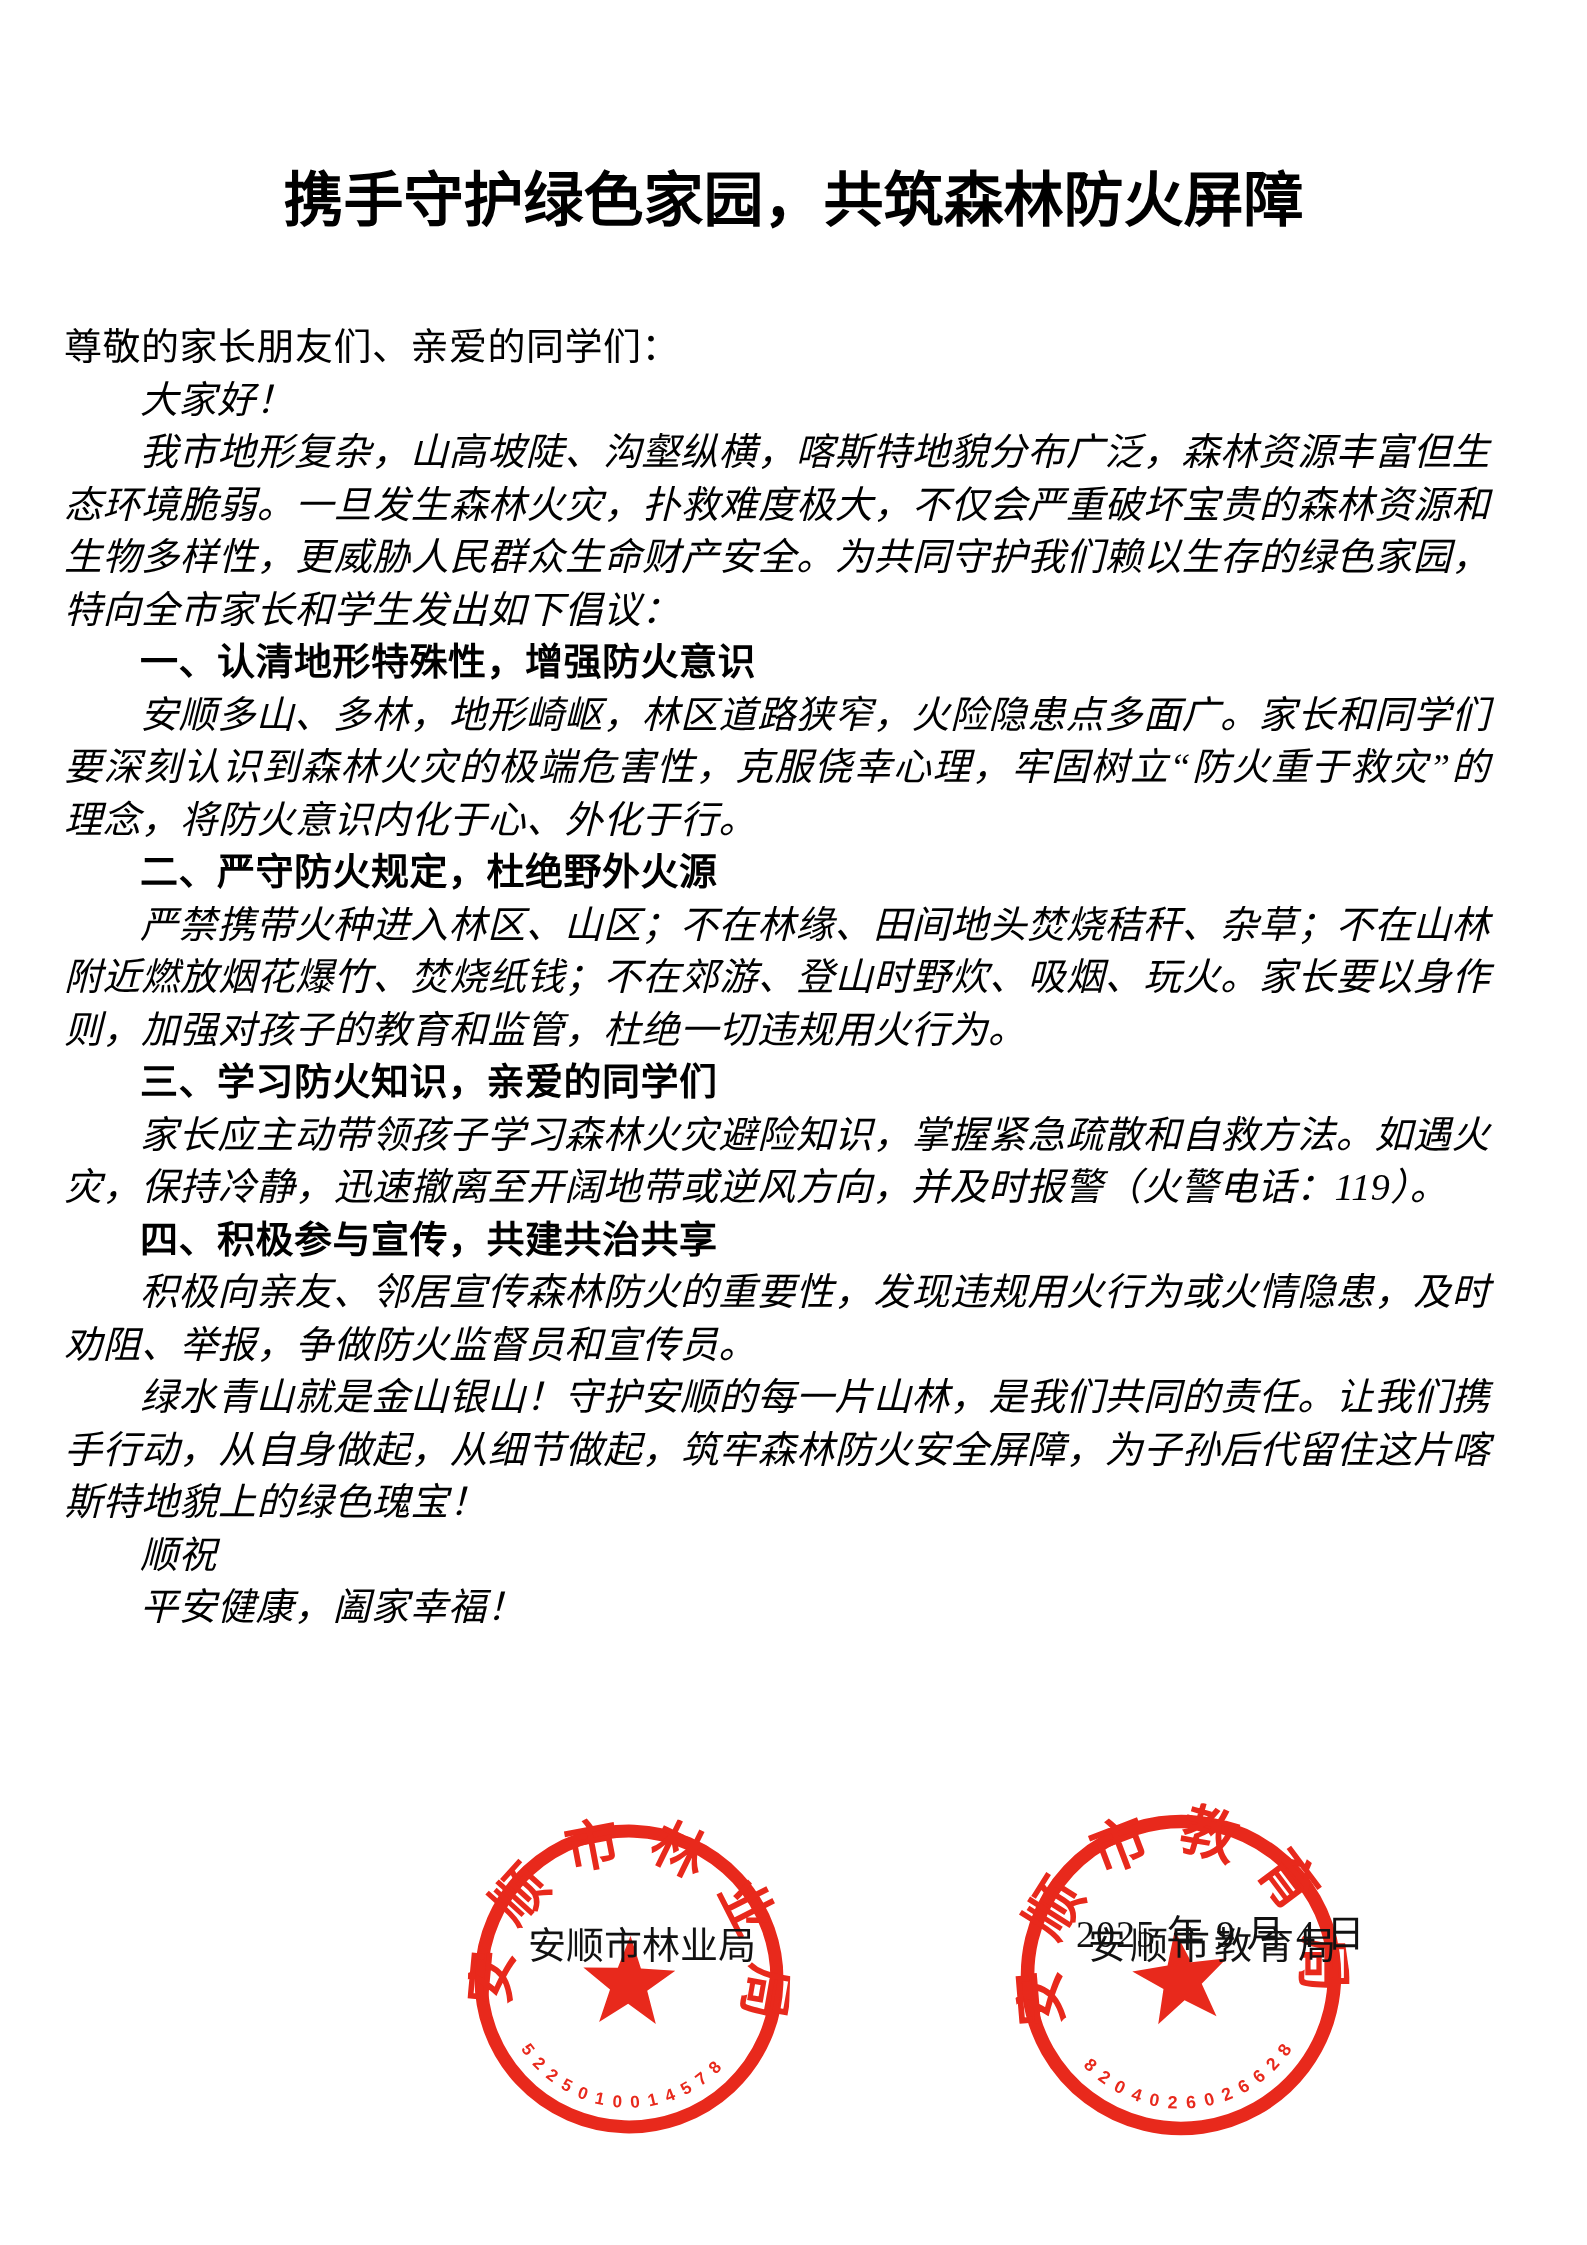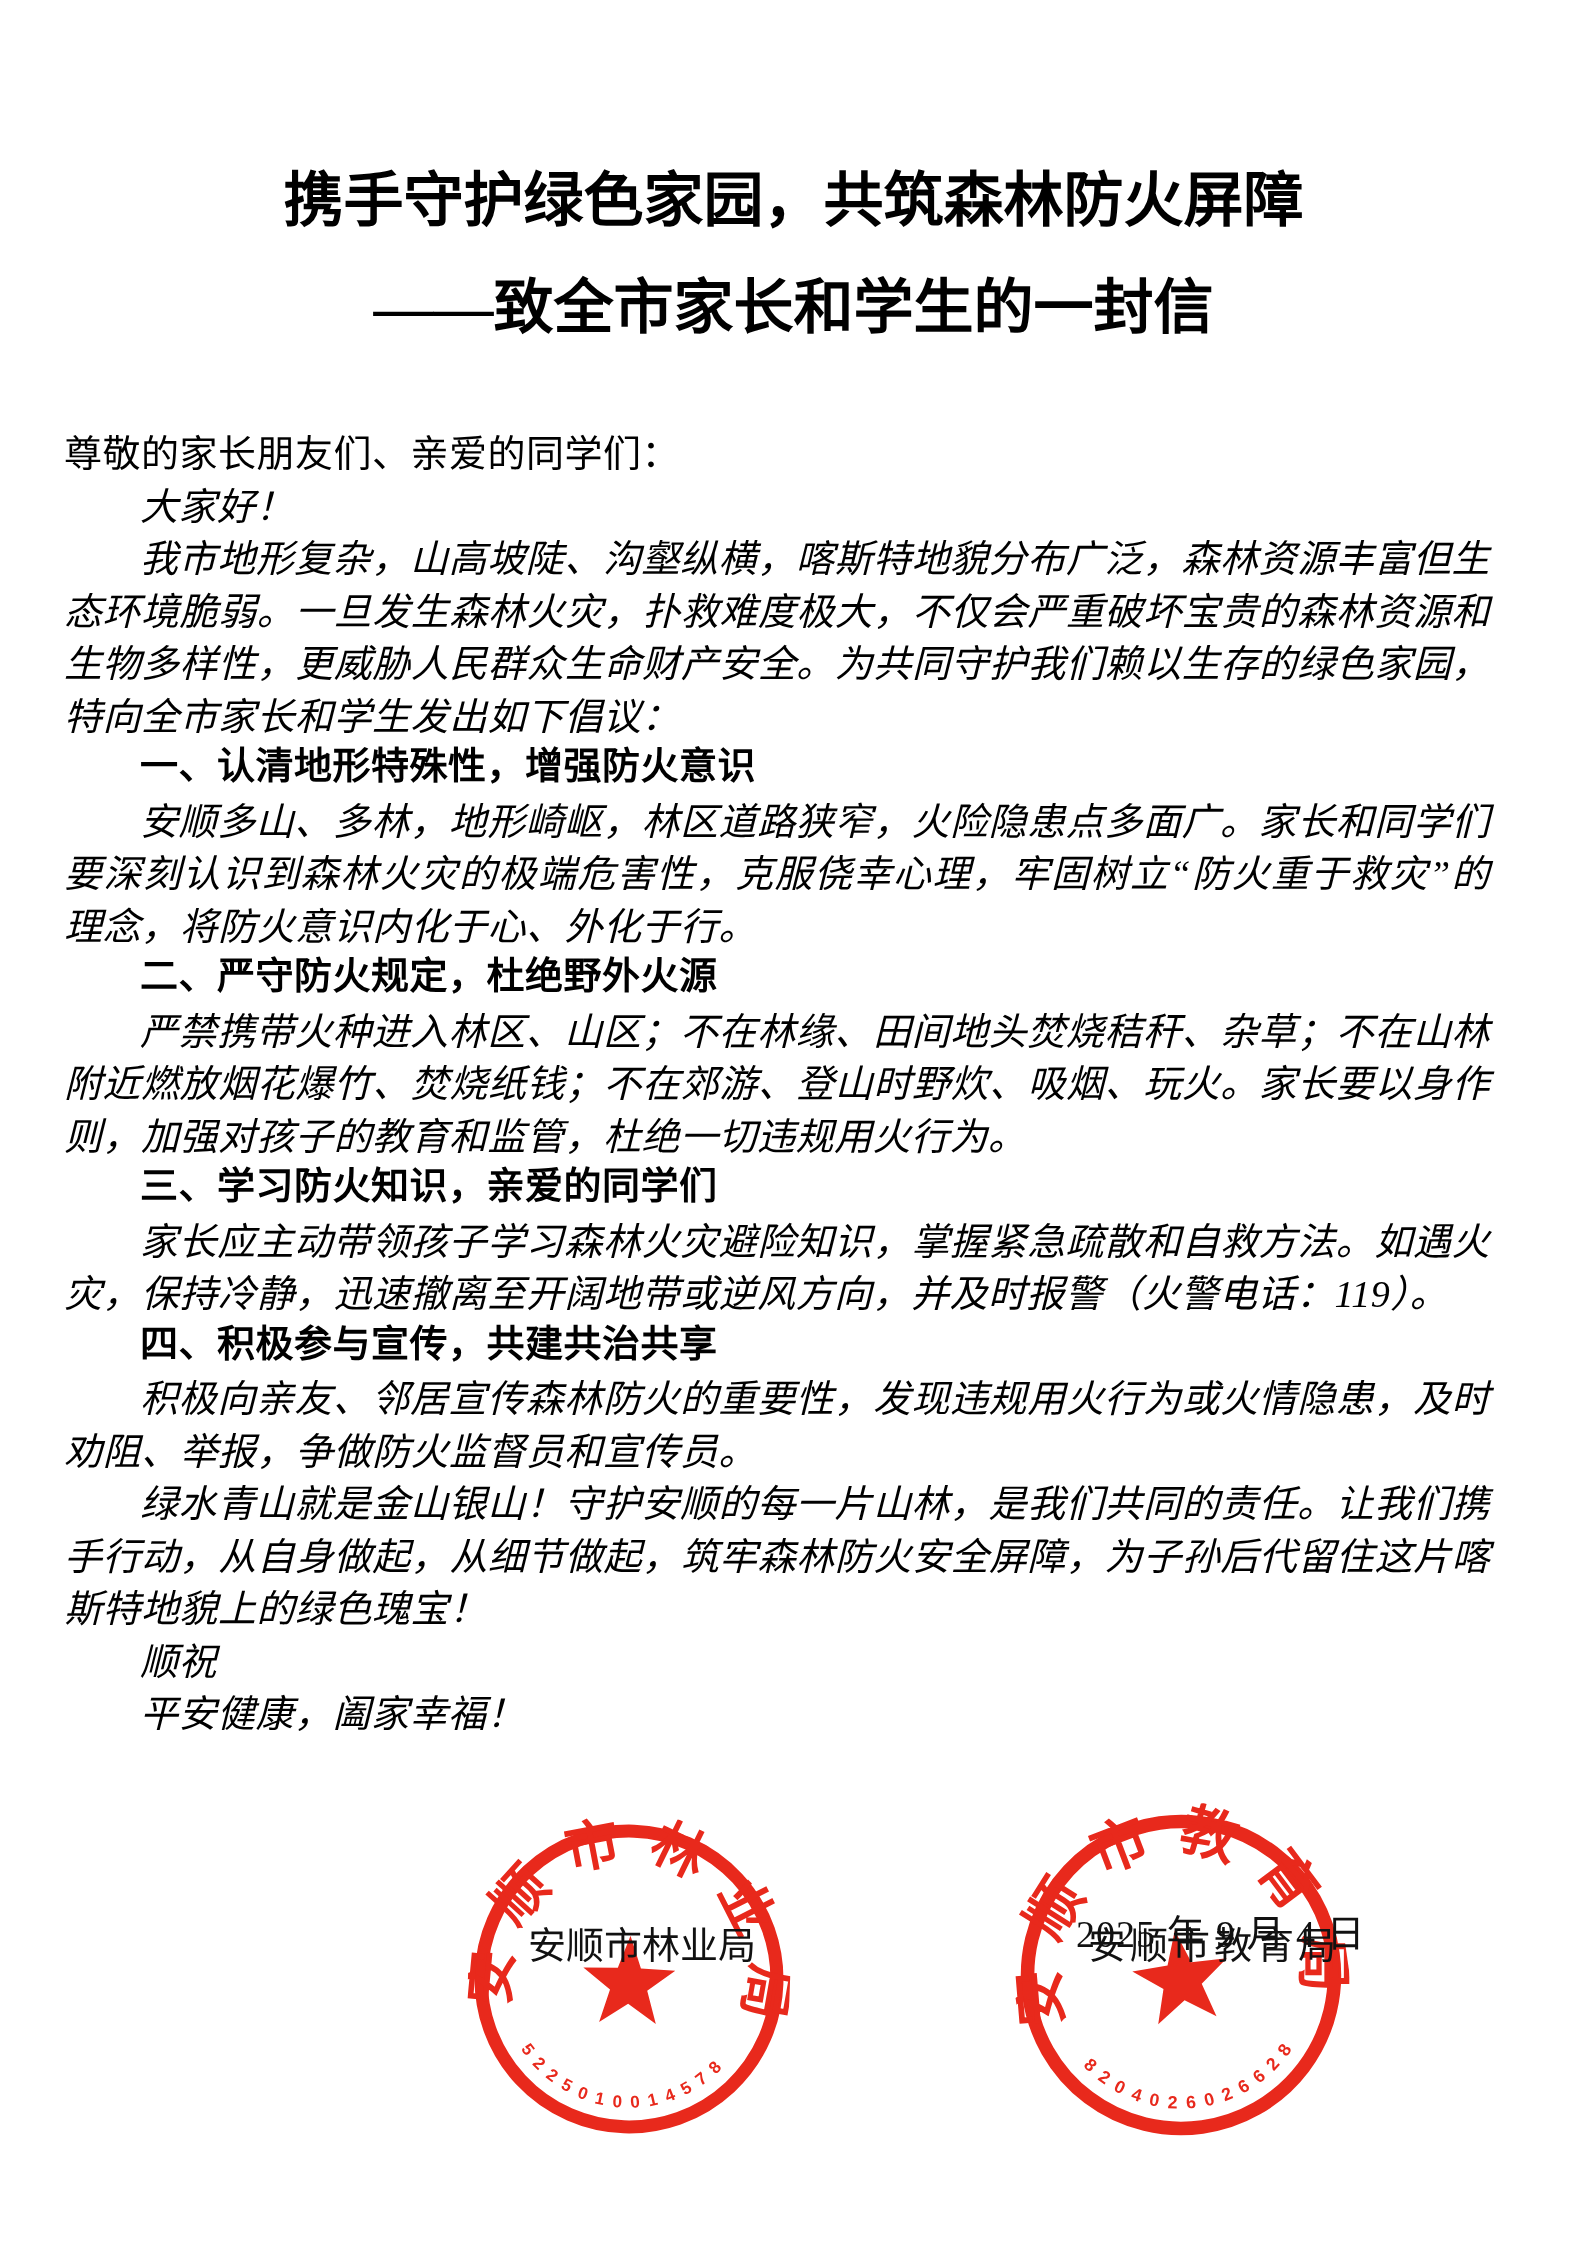--- a/index.html
+++ b/index.html
@@ -28,21 +28,21 @@
     line-height:52.5px;
     text-align:justify;
     letter-spacing:0.5px;
   }
   .block{margin:0;}
   .para{text-indent:2em;font-style:italic;}
   .salutation{text-indent:0;}
   .heading{
     text-indent:2em;
     font-weight:bold;
-    font-family:Liberation Mono, monospace;
+    font-family:Liberation Serif, serif;
   }
   .stamp{
     position:absolute;
     z-index:1;
   }
   .stamp-left{left:468px;top:1818px;width:322px;height:322px;transform:rotate(2deg);}
   .stamp-right{left:1014px;top:1808px;width:334px;height:334px;transform:rotate(-8deg);}
   .stamp text{
     font-family:"Liberation Sans","DejaVu Sans",sans-serif;
     font-weight:bold;
@@ -59,21 +59,20 @@
   .sig-right-org{left:1088px;top:1924px;letter-spacing:4px;}
   .sig-date{left:1076px;top:1912px;letter-spacing:1px;}
 </style>
 </head>
 <body>
 
 <div class="page">
 
   <div class="title-block">
     <div>携手守护绿色家园，共筑森林防火屏障</div>
-    <div>——致全市家长和学生的一封信</div>
   </div>
 
   <div class="letter-body">
     <p class="block salutation">尊敬的家长朋友们、亲爱的同学们：</p>
     <p class="block para">大家好！</p>
     <p class="block para">我市地形复杂，山高坡陡、沟壑纵横，喀斯特地貌分布广泛，森林资源丰富但生态环境脆弱。一旦发生森林火灾，扑救难度极大，不仅会严重破坏宝贵的森林资源和生物多样性，更威胁人民群众生命财产安全。为共同守护我们赖以生存的绿色家园，特向全市家长和学生发出如下倡议：</p>
     <p class="block heading">一、认清地形特殊性，增强防火意识</p>
     <p class="block para">安顺多山、多林，地形崎岖，林区道路狭窄，火险隐患点多面广。家长和同学们要深刻认识到森林火灾的极端危害性，克服侥幸心理，牢固树立“防火重于救灾”的理念，将防火意识内化于心、外化于行。</p>
     <p class="block heading">二、严守防火规定，杜绝野外火源</p>
     <p class="block para">严禁携带火种进入林区、山区；不在林缘、田间地头焚烧秸秆、杂草；不在山林附近燃放烟花爆竹、焚烧纸钱；不在郊游、登山时野炊、吸烟、玩火。家长要以身作则，加强对孩子的教育和监管，杜绝一切违规用火行为。</p>

